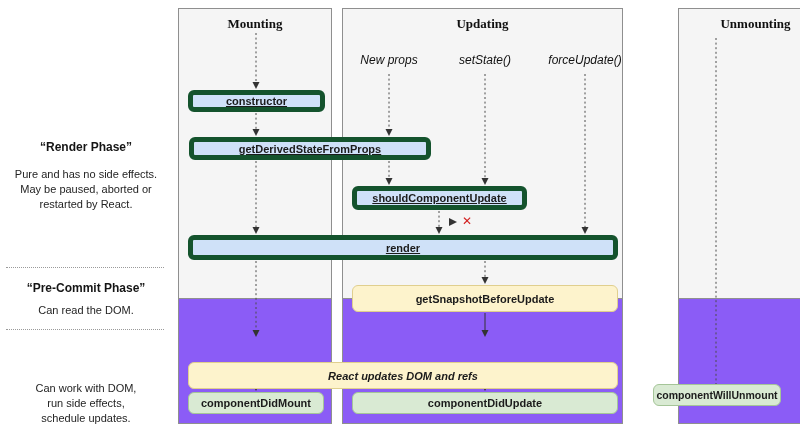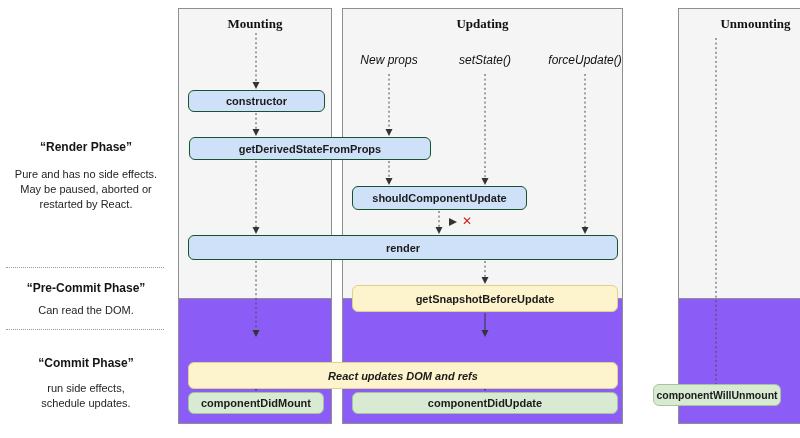--- a/index.html
+++ b/index.html
@@ -10,21 +10,21 @@
   
   .column{position:absolute;top:8px;height:416px;background:#8b5cf6;border:1px solid #8f8f8f;box-sizing:border-box;z-index:1;font-family:Liberation Serif, serif;}
   .col-gray{position:absolute;left:0;right:0;top:0;height:289px;background:#f5f5f5;border-bottom:1px solid #8f8f8f;}
   .col-header{position:absolute;top:7px;left:0;right:0;text-align:center;font-weight:bold;font-size:13px;color:#111;}
   
   .box{
     position:absolute;display:flex;align-items:center;justify-content:center;
     font-size:11px;font-weight:bold;color:#1b1b1b;border-radius:6px;
     box-sizing:border-box;z-index:3;white-space:nowrap;
   }
-  .box.blue{background:#cfe1f8;border:1px solid #14532d;}
+  .box.blue{background:#cfe1f8;border:5px solid #14532d;text-decoration:underline;}
   .box.yellow{background:#fdf3cc;border:1px solid #e0cf8e;}
   .box.green{background:#d9ead3;border:1px solid #a5c598;}
   .box.italic{font-style:italic;margin-top:24px;}
   
   .trigger{position:absolute;transform:translateX(-50%);font-style:italic;font-size:12px;color:#111;white-space:nowrap;z-index:2;}
   
   .side{position:absolute;left:2px;width:168px;text-align:center;}
   .side-title{font-weight:bold;font-size:12px;color:#151515;}
   .side-line{font-size:11px;line-height:15px;color:#242424;}
   .sep{position:absolute;left:6px;width:158px;height:0;border-top:1px dotted #9a9a9a;}
@@ -50,24 +50,22 @@
     <div class="side-line">restarted by React.</div>
   </div>
   <div class="sep" style="top:267px;"></div>
   <div class="side" style="top:281px;">
     <div class="side-title">“Pre-Commit Phase”</div>
   </div>
   <div class="side" style="top:303px;">
     <div class="side-line">Can read the DOM.</div>
   </div>
   <div class="sep" style="top:329px;"></div>
-  <div class="side" style="top:356px;">
-    <div class="side-title">“Commit Phase”</div>
-  </div>
   <div class="side" style="top:381px;">
+    <div class="side-line">Can work with DOM,</div>
     <div class="side-line">run side effects,</div>
     <div class="side-line">schedule updates.</div>
   </div>
 
   <div class="column" style="left:178px;width:154px;">
     <div class="col-gray"></div>
     <div class="col-header">Mounting</div>
   </div>
   <div class="column" style="left:342px;width:281px;">
     <div class="col-gray"></div>

